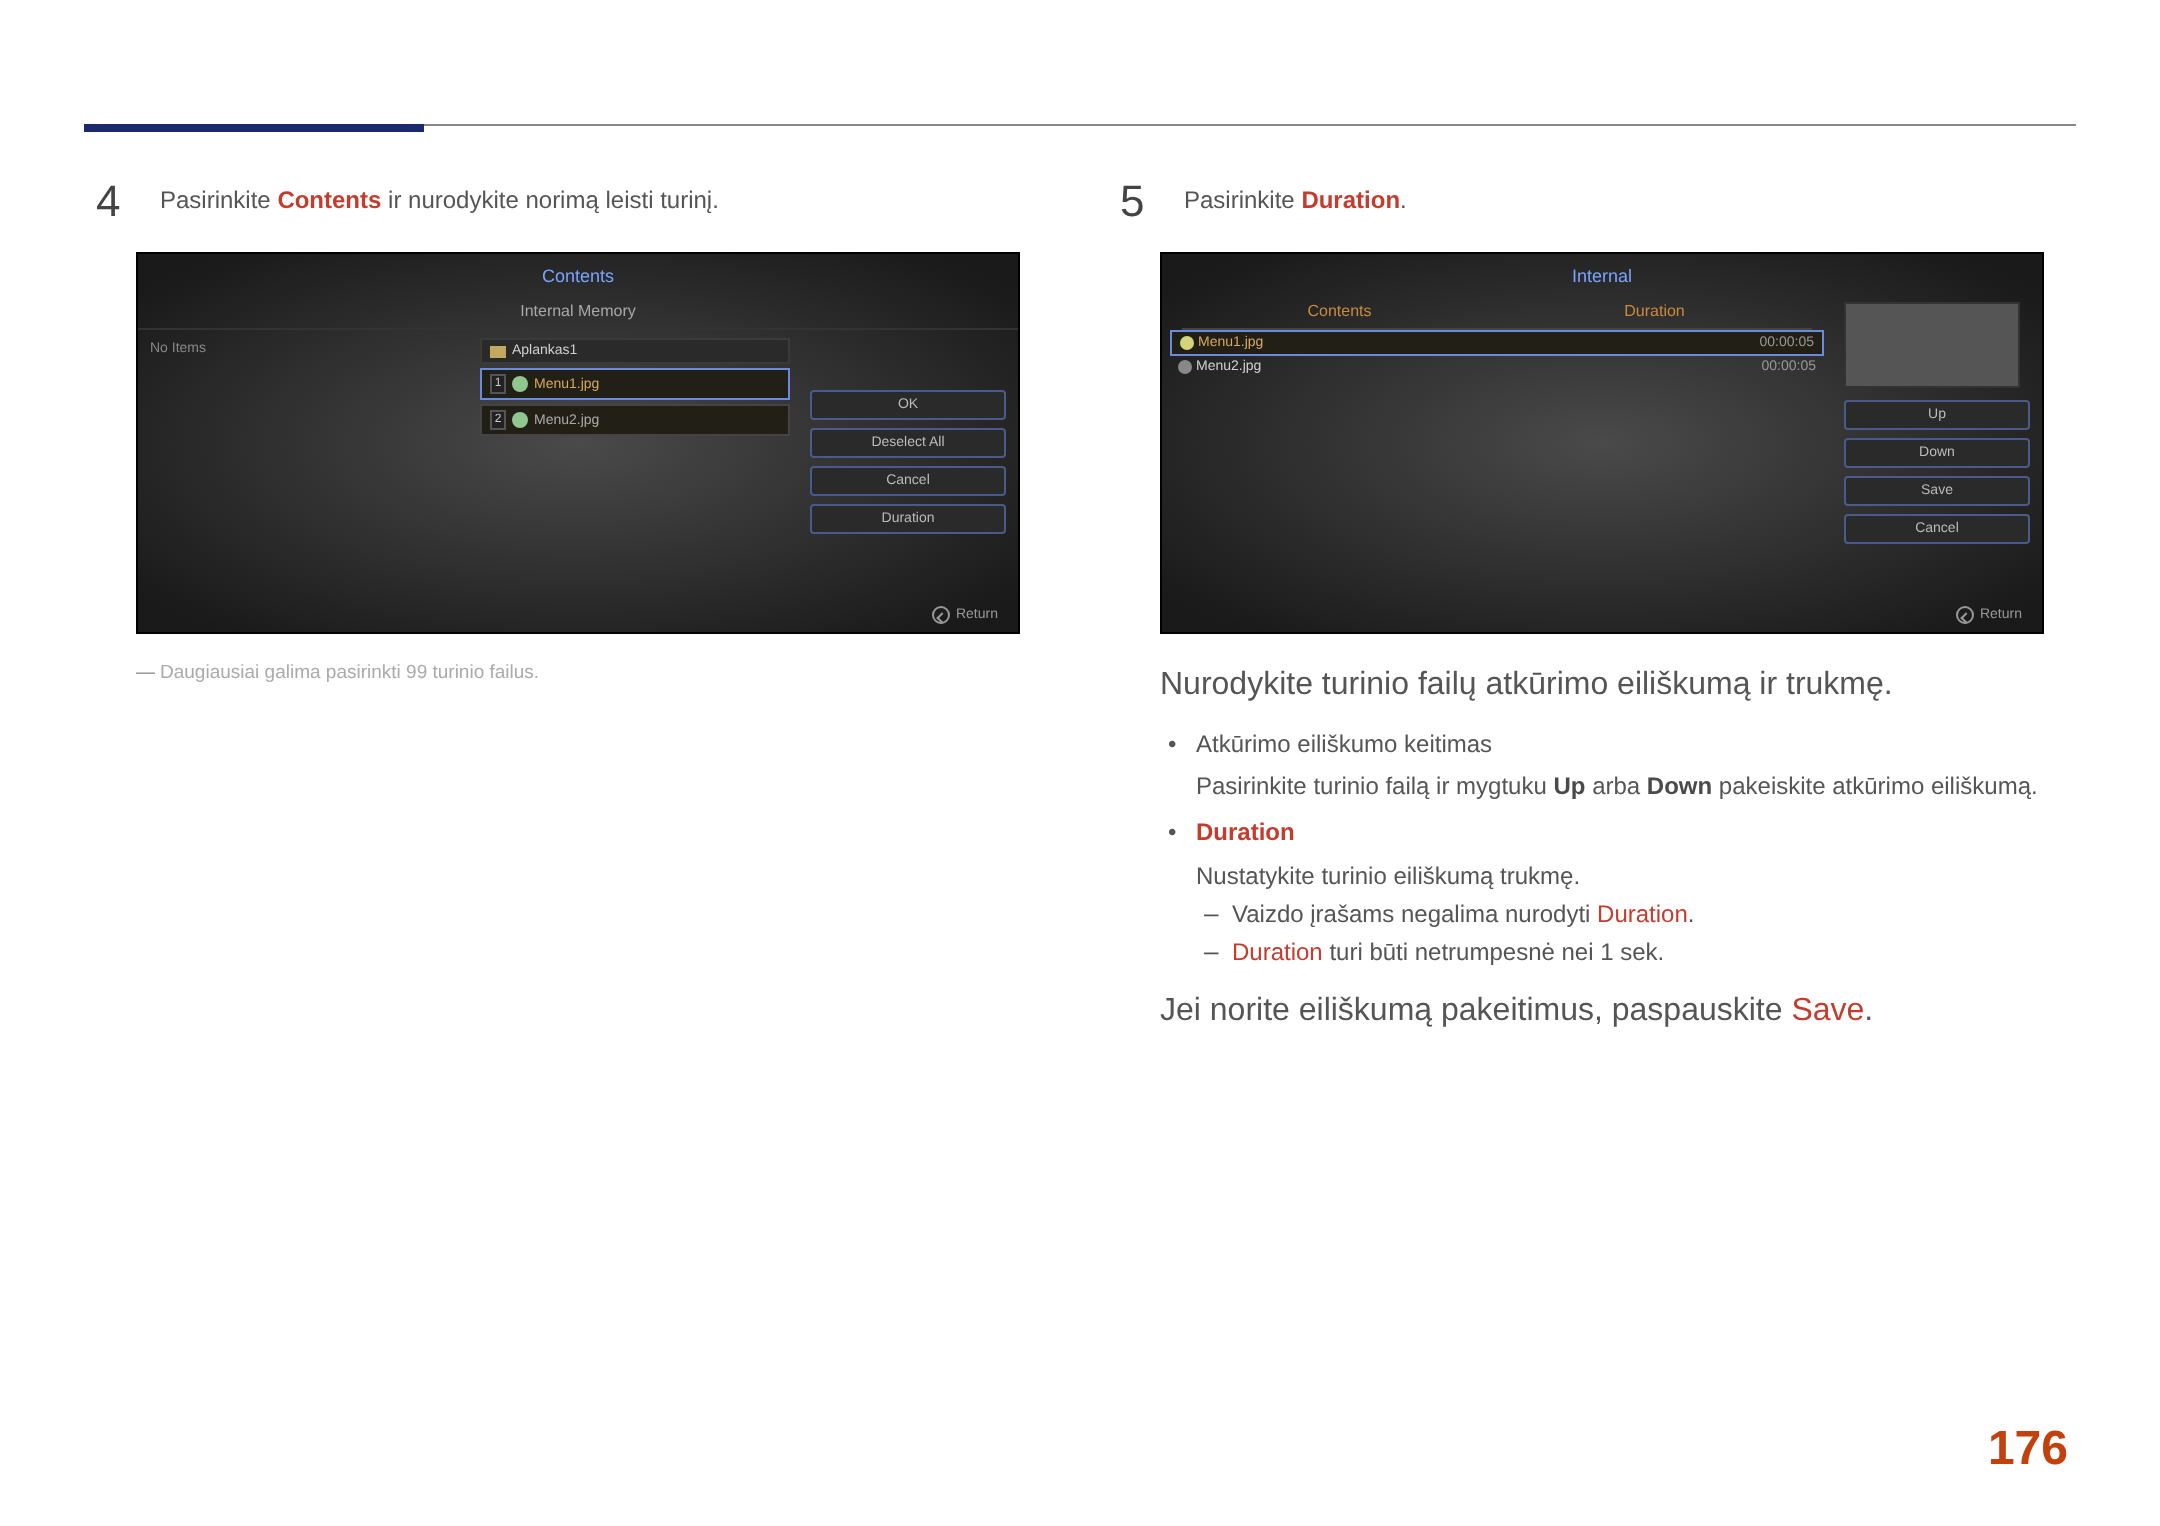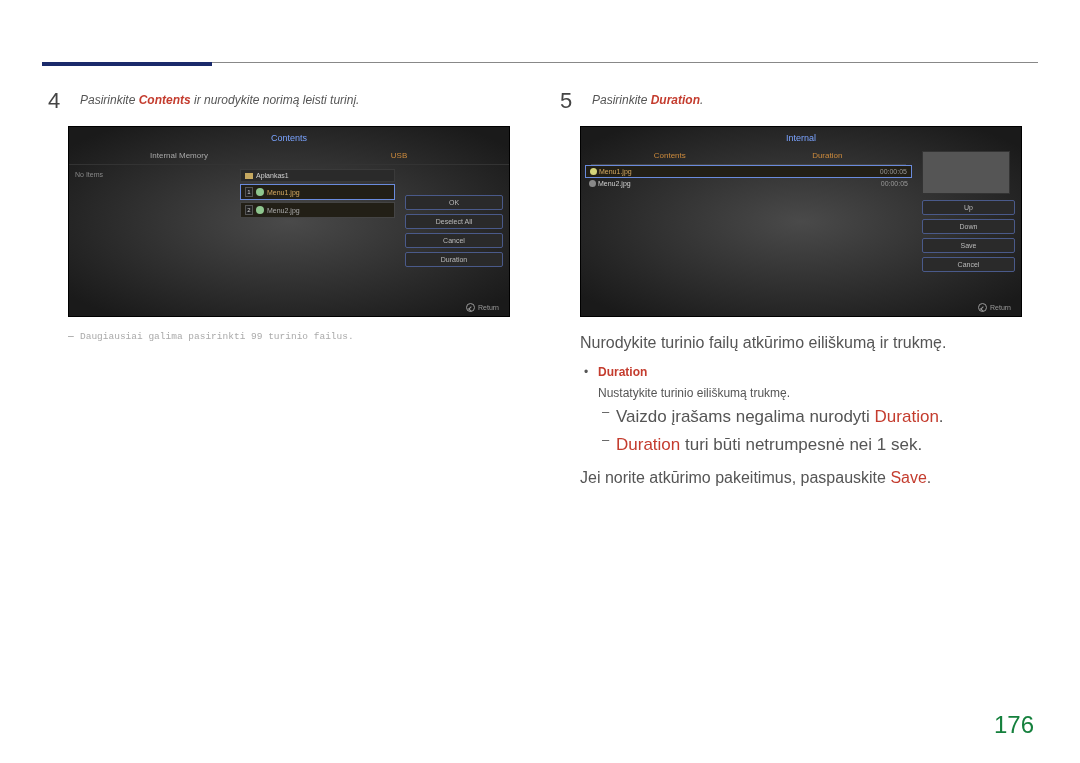--- a/index.html
+++ b/index.html
@@ -47,21 +47,20 @@
       font-size: 22px;
       font-weight: 300;
       color: #444;
       line-height: 1;
       width: 20px;
     }
     .step-text {
       font-size: 12px;
       color: #555;
       padding-top: 3px;
-      font-style: italic;
     }
     .highlight-red { color: #c43c2e; font-weight: 600; }
     .highlight-red-n { color: #c43c2e; font-weight: 500; }
     .bold { font-weight: 700; color: #4a4a4a; }
 
     
     .device-screen {
       width: 442px;
       height: 191px;
       background: radial-gradient(ellipse at center, #4a4a4a 0%, #1a1a1a 90%);
@@ -205,21 +204,20 @@
       padding: 4px 0;
       font-size: 8px;
       color: #cc8a3c;
       border-bottom: 1px solid #444;
     }
 
     .note {
       font-size: 9.5px;
       color: #aaa;
       margin-left: 20px;
-      font-family: Liberation Mono, monospace;
     }
     .note .dash {
       color: #888;
       display: inline-block;
       width: 12px;
     }
 
     .body-text {
       font-size: 16px;
       color: #555;
@@ -245,38 +243,38 @@
       left: 4px;
       top: 0;
     }
     ul.bullets .sub {
       margin-top: 2px;
       padding-left: 0;
     }
     .sub-dash {
       position: relative;
       padding-left: 18px;
-      font-size: 17px;
+      font-size: 12px;
       color: #555;
       line-height: 1.6;
     }
     .sub-dash::before {
       content: "–";
       position: absolute;
       left: 4px;
       top: -1px;
       font-size: 13px;
     }
     .page-number {
       position: absolute;
       bottom: 24px;
       right: 46px;
       font-size: 24px;
-      color: #15803d;
-      font-weight: 400;
+      color: #c2410c;
+      font-weight: 700;
     }
     .icon-return {
       width: 9px; height: 9px;
       border: 1.2px solid #999;
       border-radius: 50%;
       position: relative;
       display: inline-block;
     }
     .icon-return::after {
       content: "";
@@ -306,21 +304,20 @@
       <div class="step-number">4</div>
       <div class="step-text">
         <span>Pasirinkite </span><span class="highlight-red">Contents</span><span> ir nurodykite norimą leisti turinį.</span>
       </div>
     </div>
 
     <div class="device-screen">
       <div class="ds-title">Contents</div>
       <div class="ds-tabs">
         <div class="ds-tab">Internal Memory</div>
-        <div class="ds-tab active">USB</div>
       </div>
       <div class="ds-body">
         <div class="ds-left">
           <span>No Items</span>
         </div>
         <div class="ds-filelist" style="flex:1;">
           <div class="ds-folder">
             <span class="folder-icon"></span>
             <span>Aplankas1</span>
           </div>
@@ -391,30 +388,36 @@
       <div class="ds-return">
         <span class="icon-return"></span>
         <span>Return</span>
       </div>
     </div>
 
     <div class="body-text">Nurodykite turinio failų atkūrimo eiliškumą ir trukmę.</div>
 
     <ul class="bullets">
       <li>
+        <span>Atkūrimo eiliškumo keitimas</span>
+        <div class="sub">
+          <span>Pasirinkite turinio failą ir mygtuku </span><span class="bold">Up</span><span> arba </span><span class="bold">Down</span><span> pakeiskite atkūrimo eiliškumą.</span>
+        </div>
+      </li>
+      <li>
         <span class="highlight-red">Duration</span>
         <div class="sub">Nustatykite turinio eiliškumą trukmę.</div>
         <div class="sub-dash">
           <span>Vaizdo įrašams negalima nurodyti </span><span class="highlight-red-n">Duration</span><span>.</span>
         </div>
         <div class="sub-dash">
           <span class="highlight-red-n">Duration</span><span> turi būti netrumpesnė nei 1 sek.</span>
         </div>
       </li>
     </ul>
 
     <div class="body-text" style="margin-top:8px;">
-      <span>Jei norite atkūrimo pakeitimus, paspauskite </span><span class="highlight-red-n">Save</span><span>.</span>
+      <span>Jei norite eiliškumą pakeitimus, paspauskite </span><span class="highlight-red-n">Save</span><span>.</span>
     </div>
   </div>
 </div>
 
 <div class="page-number">176</div>
 
 </body></html>

